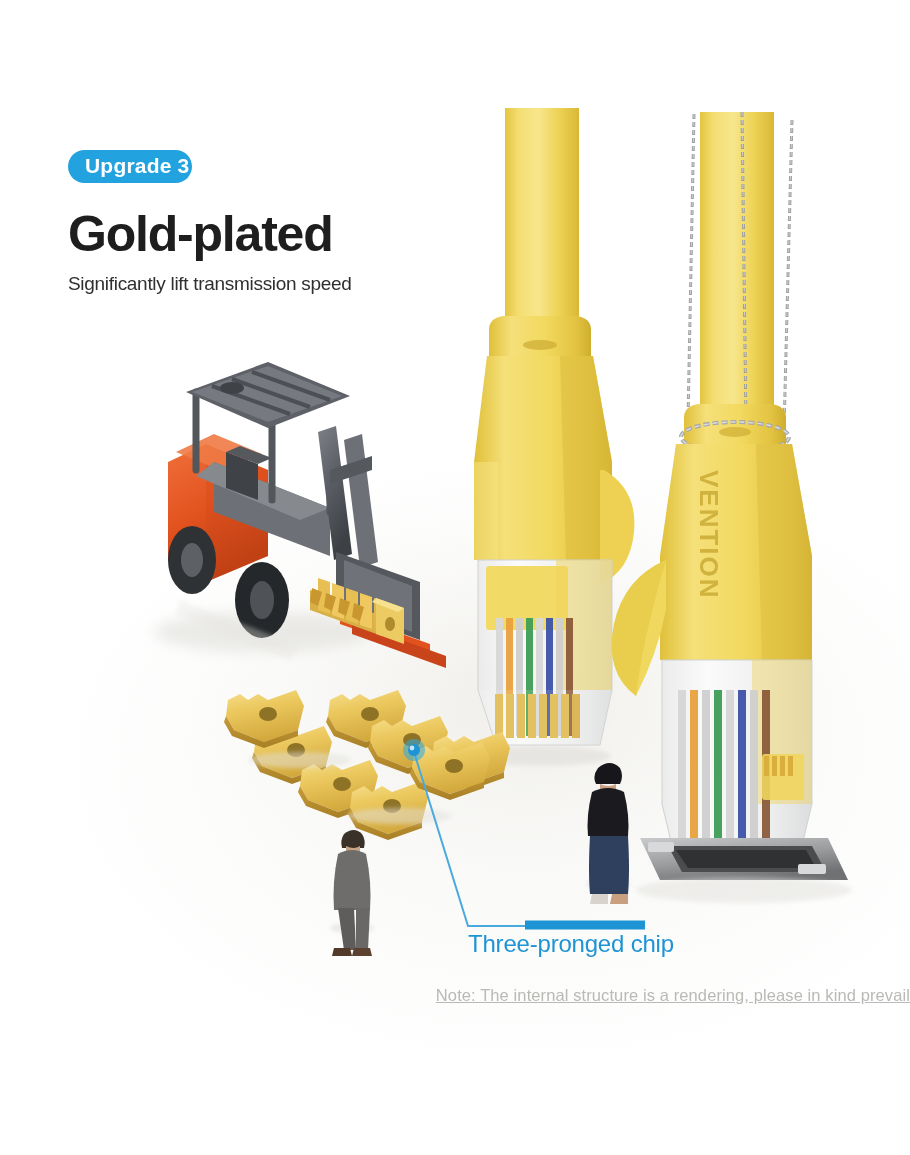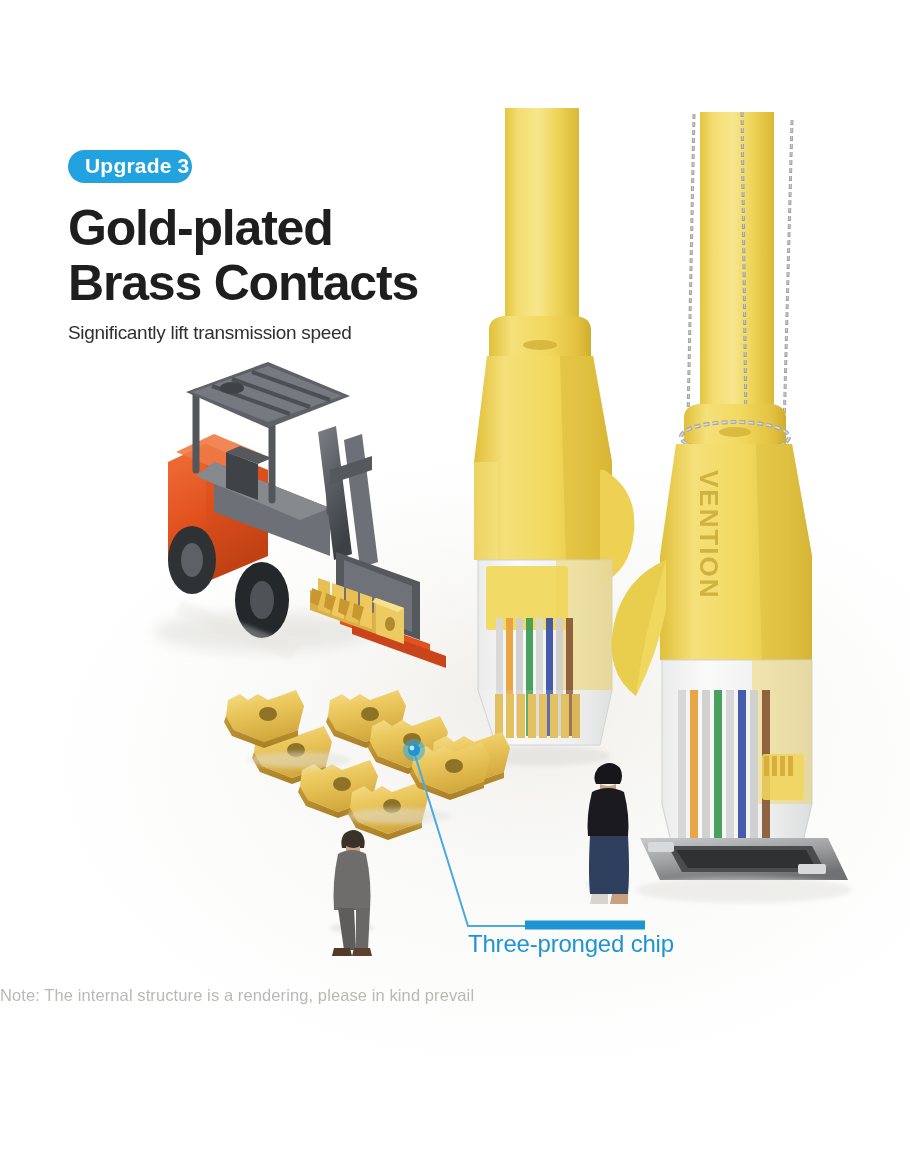--- a/index.html
+++ b/index.html
@@ -33,21 +33,21 @@
     background: #22a3e0;
     color: #ffffff;
     font-size: 21px;
     font-weight: bold;
     letter-spacing: .2px;
     padding: 5px 2px 6px 17px;
     border-radius: 18px;
     line-height: 1.05;
   }
   .headline {
-    margin-top: 18px;
+    margin-top: 24px;
     color: #1e1e1e;
     font-size: 50px;
     font-weight: bold;
     line-height: 1.10;
     letter-spacing: -1.2px;
   }
   .headline .l2 { display: block; }
   .subhead {
     margin-top: 11px;
     color: #2f2f2f;
@@ -55,25 +55,26 @@
     font-weight: normal;
     letter-spacing: -.3px;
   }
 
   
   .note {
     position: absolute;
     left: 0;
     right: 0;
     top: 986px;
-    text-align: left;
+    text-align: right;
     color: #b9b9b5;
     font-size: 16.5px;
     letter-spacing: .1px;
     z-index: 40;
+    text-decoration: underline;
   }
 
   
   .callout-label {
     position: absolute;
     left: 468px;
     top: 930px;
     color: #1f94d4;
     font-size: 24px;
     font-weight: normal;
@@ -408,21 +409,20 @@
     <line x1="525" y1="925" x2="645" y2="925" stroke="#1f94d4" stroke-width="9" stroke-linecap="butt"></line>
     <circle cx="414" cy="750" r="11" fill="#29a9e6" opacity=".55"></circle>
     <circle cx="414" cy="750" r="6" fill="#1f94d4"></circle>
     <circle cx="412" cy="748" r="2.4" fill="#bfe6fb"></circle>
   </svg>
 
   <div class="headline-wrap">
     <div class="badge">Upgrade 3</div>
     <div class="headline">
       <span>Gold-plated</span>
-      <span class="l2">Brass Contacts</span>
     </div>
     <div class="subhead">Significantly lift transmission speed</div>
   </div>
 
   <div class="callout-label">Three-pronged chip</div>
 
   <div class="note">Note: The internal structure is a rendering, please in kind prevail</div>
 
 </div>
 

